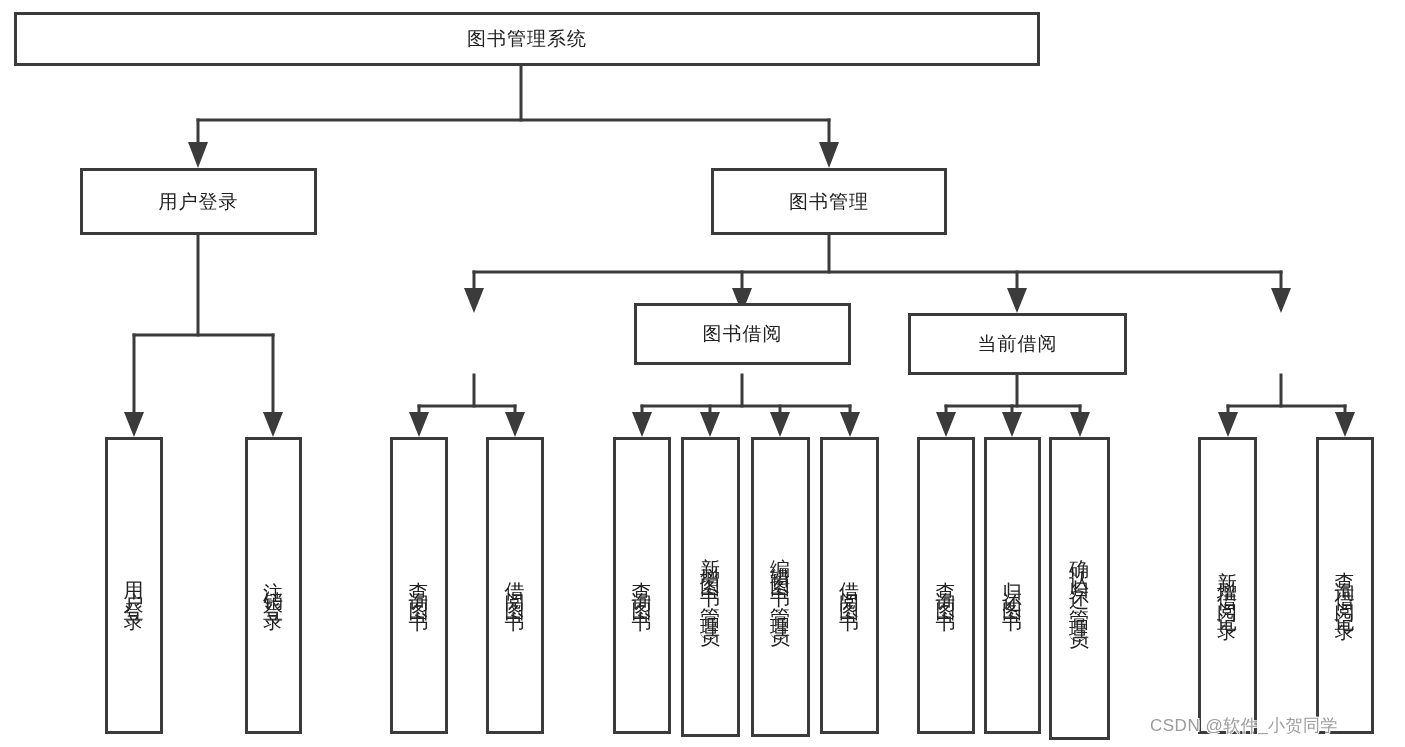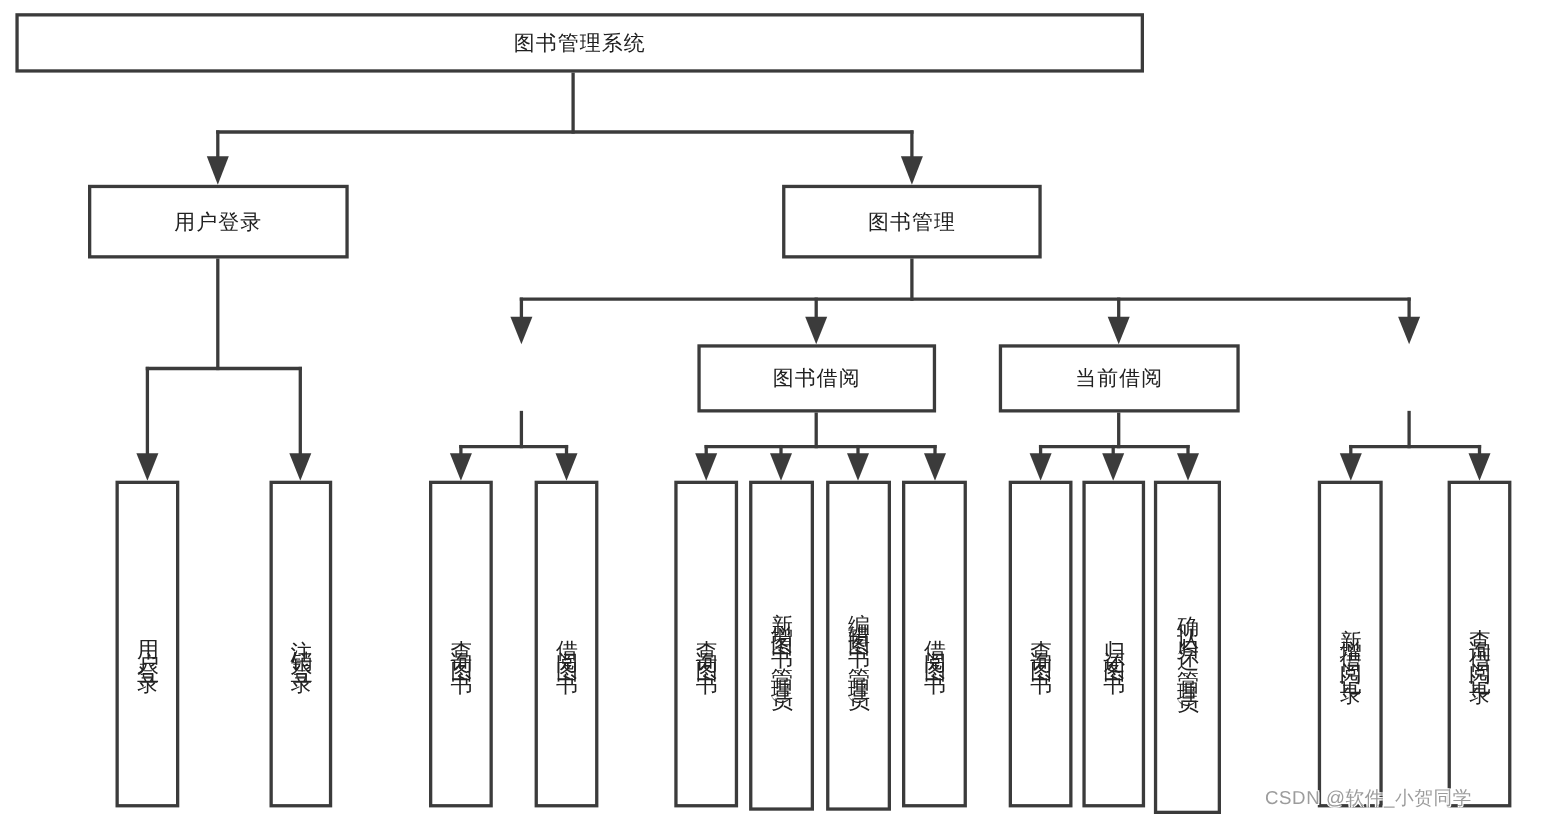--- a/index.html
+++ b/index.html
@@ -122,21 +122,21 @@
       <polygon points="1218,412 1238,412 1228,437"></polygon>
       <polygon points="1335,412 1355,412 1345,437"></polygon>
     </g>
   </svg>
 
   <div class="node" style="left:14px;top:12px;width:1026px;height:54px;">图书管理系统</div>
 
   <div class="node" style="left:80px;top:168px;width:237px;height:67px;">用户登录</div>
   <div class="node" style="left:711px;top:168px;width:236px;height:67px;">图书管理</div>
 
-  <div class="node" style="left:634px;top:313px;width:217px;height:62px;">图书借阅</div>
+  <div class="node" style="left:634px;top:303px;width:217px;height:62px;">图书借阅</div>
   <div class="node" style="left:908px;top:313px;width:219px;height:62px;">当前借阅</div>
 
   <div class="node vtext" style="left:105px;top:437px;width:58px;height:297px;">用户登录</div>
   <div class="node vtext" style="left:245px;top:437px;width:57px;height:297px;">注销登录</div>
 
   <div class="node vtext" style="left:390px;top:437px;width:58px;height:297px;">查询图书</div>
   <div class="node vtext" style="left:486px;top:437px;width:58px;height:297px;">借阅图书</div>
 
   <div class="node vtext" style="left:613px;top:437px;width:58px;height:297px;">查询图书</div>
   <div class="node vtext" style="left:681px;top:437px;width:59px;height:300px;">新增图书（管理员）</div>

